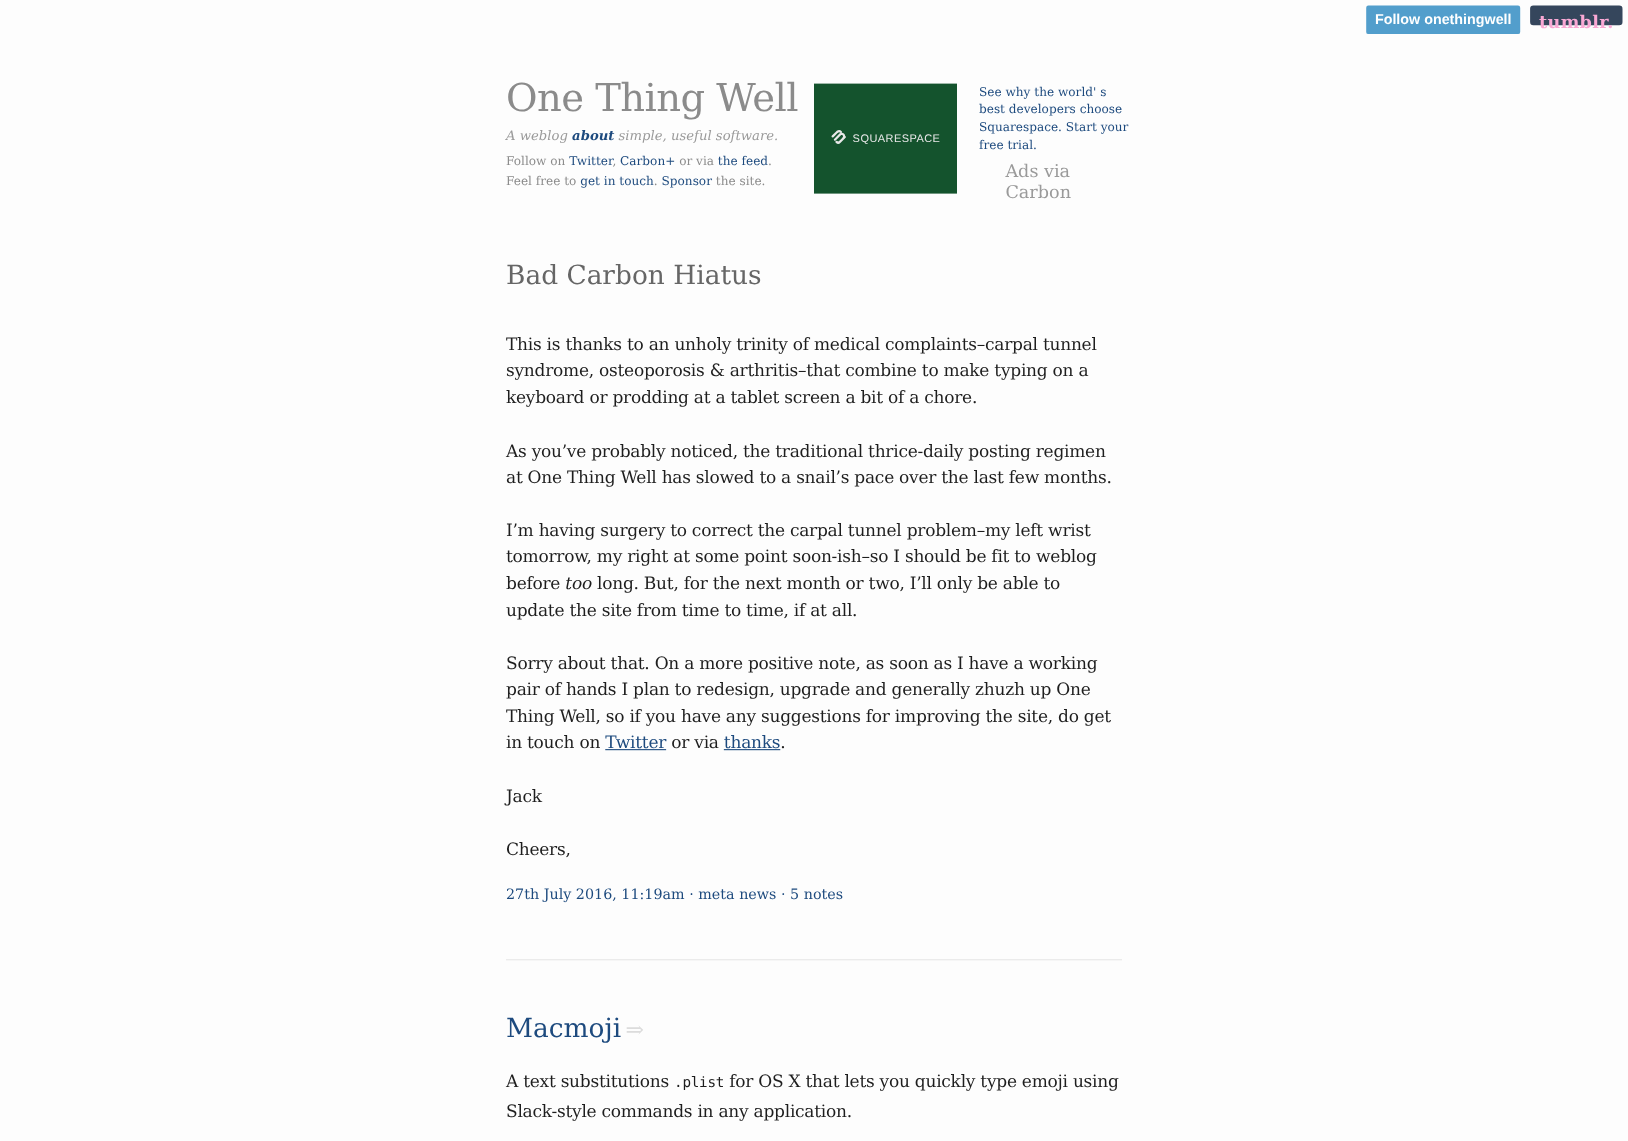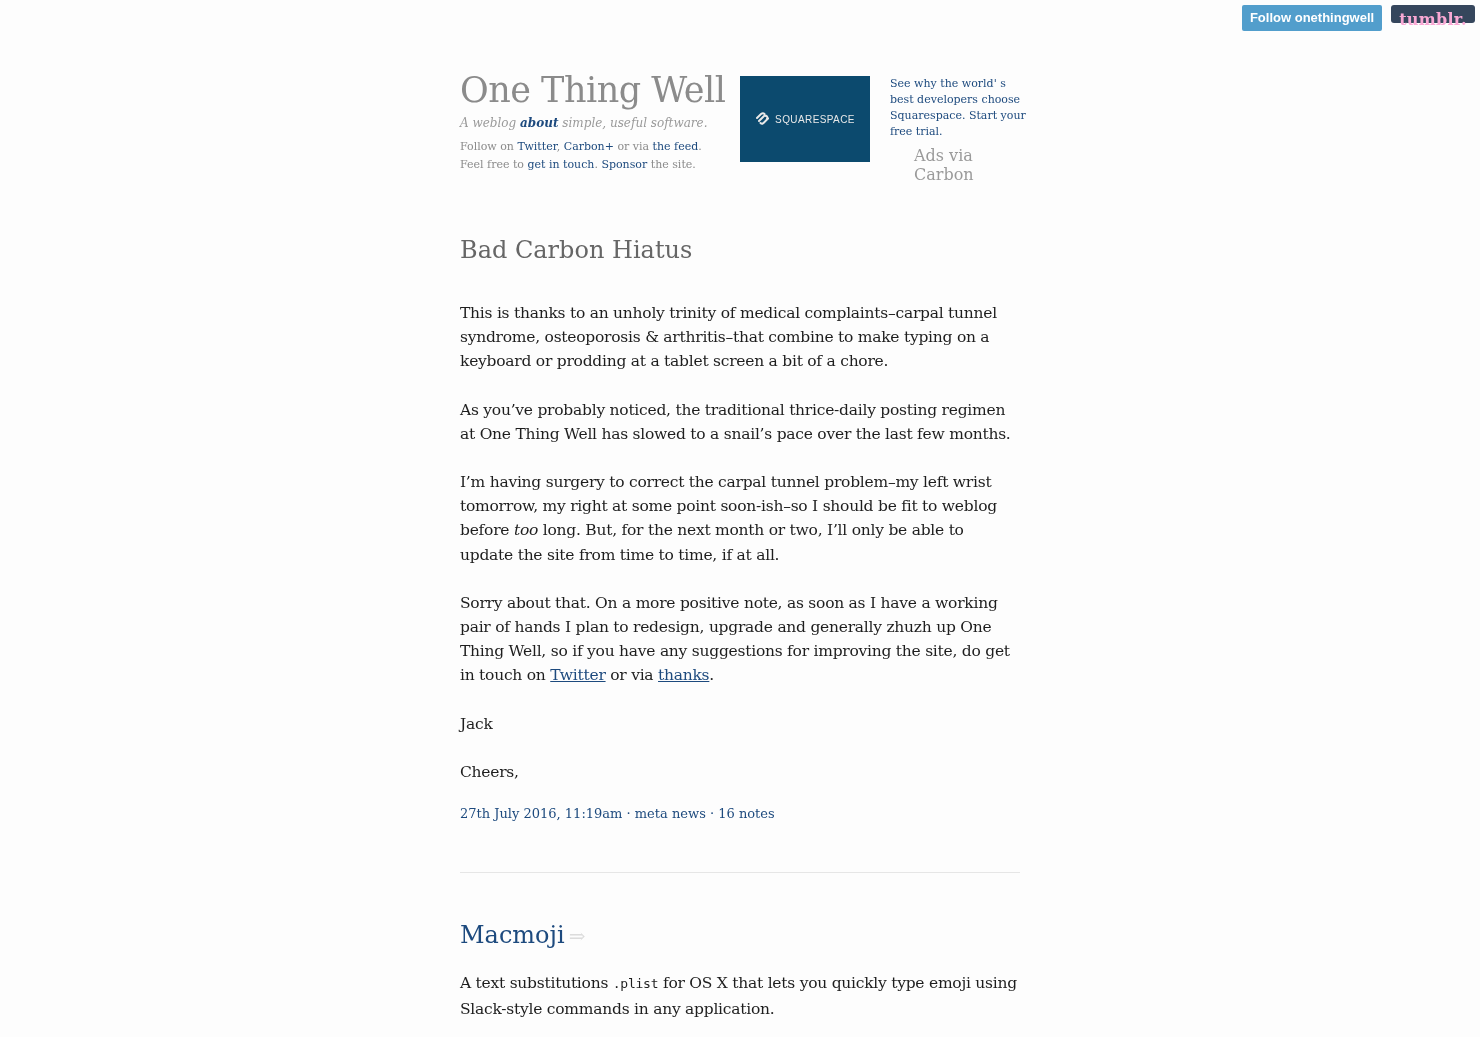--- a/index.html
+++ b/index.html
@@ -33,21 +33,21 @@
     }
     .tagline {
       position: absolute; top: 116px; left: 0; margin: 0;
       font-style: italic; font-size: 12px; color: #9a9a9a;
     }
     .tagline a { font-weight: bold; font-style: italic; }
     .follow-text {
       position: absolute; top: 138px; left: 0; width: 260px; margin: 0;
       font-size: 11px; line-height: 18px; color: #8b8b8b;
     }
-    .ad-box { position: absolute; top: 76px; left: 280px; width: 130px; height: 86px; background: #0c4a6e;
+    .ad-box { position: absolute; top: 76px; left: 280px; width: 130px; height: 100px; background: #14532d;
       display: flex; align-items: center; justify-content: center; gap: 5px; }
     .ad-box .sq-logo { color: #e8e8e8; font-size: 13px; line-height: 1; }
     .ad-box .sq-text { color: #e8e8e8; font-family: "Liberation Sans", sans-serif; font-size: 10px; letter-spacing: 0.4px; }
     .ad-text { position: absolute; top: 76px; left: 430px; width: 140px; font-size: 11px; line-height: 16px; }
     .ad-via { position: absolute; top: 146px; left: 442px; font-size: 16px; color: #9a9a9a; margin-left: 12px; }
     .post-title {
       margin: 46px 0 0 0; font-weight: normal; font-size: 24px; color: #666;
       font-family: "DejaVu Serif", serif;
     }
     .post-body p { font-size: 15.5px; line-height: 24.2px; margin: 0 0 24px 0; color: #1e1e1e; letter-spacing: -0.25px; }
@@ -93,21 +93,21 @@
   <article>
     <h2 class="post-title">Bad Carbon Hiatus</h2>
     <div class="post-body">
       <p>This is thanks to an unholy trinity of medical complaints–carpal tunnel syndrome, osteoporosis &amp; arthritis–that combine to make typing on a keyboard or prodding at a tablet screen a bit of a chore.</p>
       <p>As you’ve probably noticed, the traditional thrice-daily posting regimen at One Thing Well has slowed to a snail’s pace over the last few months.</p>
       <p><span>I’m having surgery to correct the carpal tunnel problem–my left wrist tomorrow, my right at some point soon-ish–so I should be fit to weblog before </span><em>too</em><span> long. But, for the next month or two, I’ll only be able to update the site from time to time, if at all.</span></p>
       <p><span>Sorry about that. On a more positive note, as soon as I have a working pair of hands I plan to redesign, upgrade and generally zhuzh up One Thing Well, so if you have any suggestions for improving the site, do get in touch on </span><a>Twitter</a><span> or via </span><a>thanks</a><span>.</span></p>
       <p>Jack</p>
       <p>Cheers,</p>
     </div>
-    <div class="post-meta"><a>27th July 2016, 11:19am</a><span> · </span><a>meta</a> <a>news</a><span> · </span><a>16 notes</a></div>
+    <div class="post-meta"><a>27th July 2016, 11:19am</a><span> · </span><a>meta</a> <a>news</a><span> · </span><a>5 notes</a></div>
   </article>
 
   <hr class="divider">
 
   <article>
     <h2 class="post2-title"><a>Macmoji</a><span class="arrow">⇒</span></h2>
     <div class="post2-body"><span>A text substitutions </span><code>.plist</code><span> for OS X that lets you quickly type emoji using Slack-style commands in any application.</span></div>
   </article>
 </div>
 

